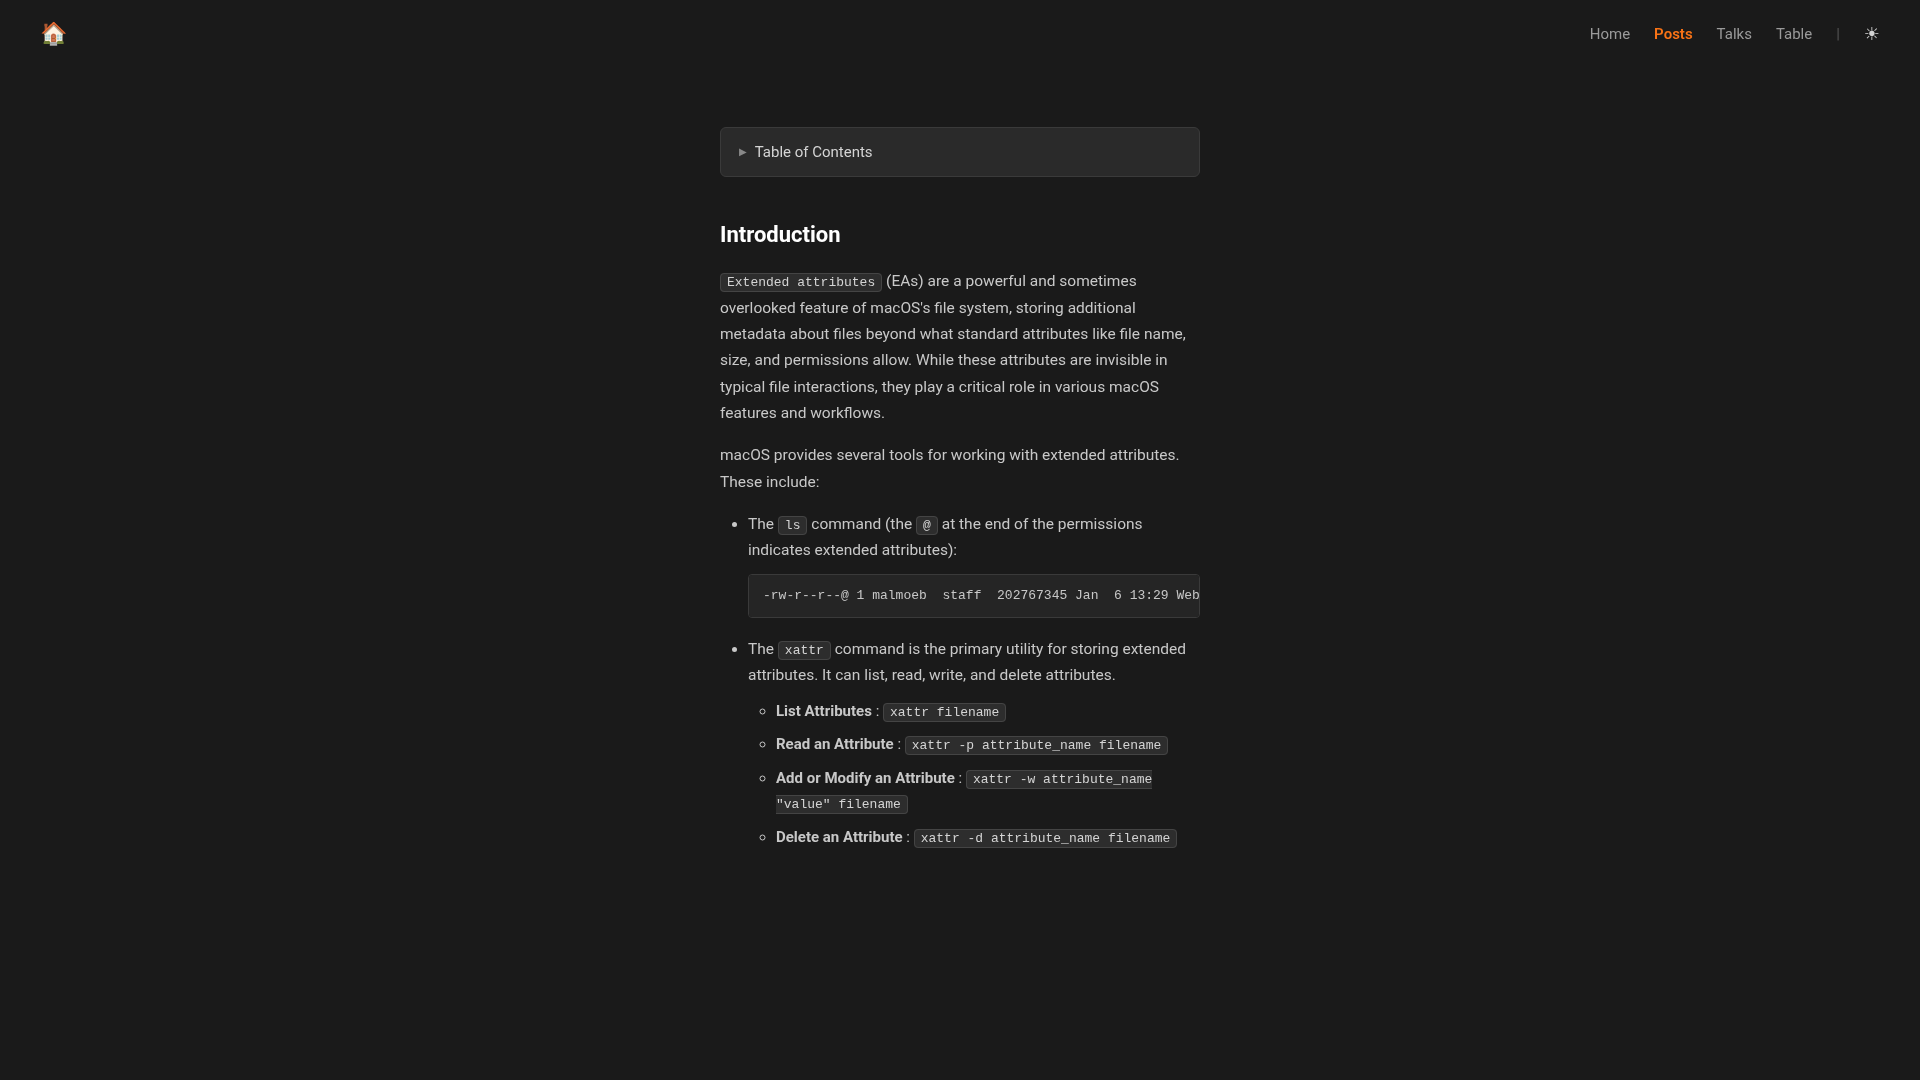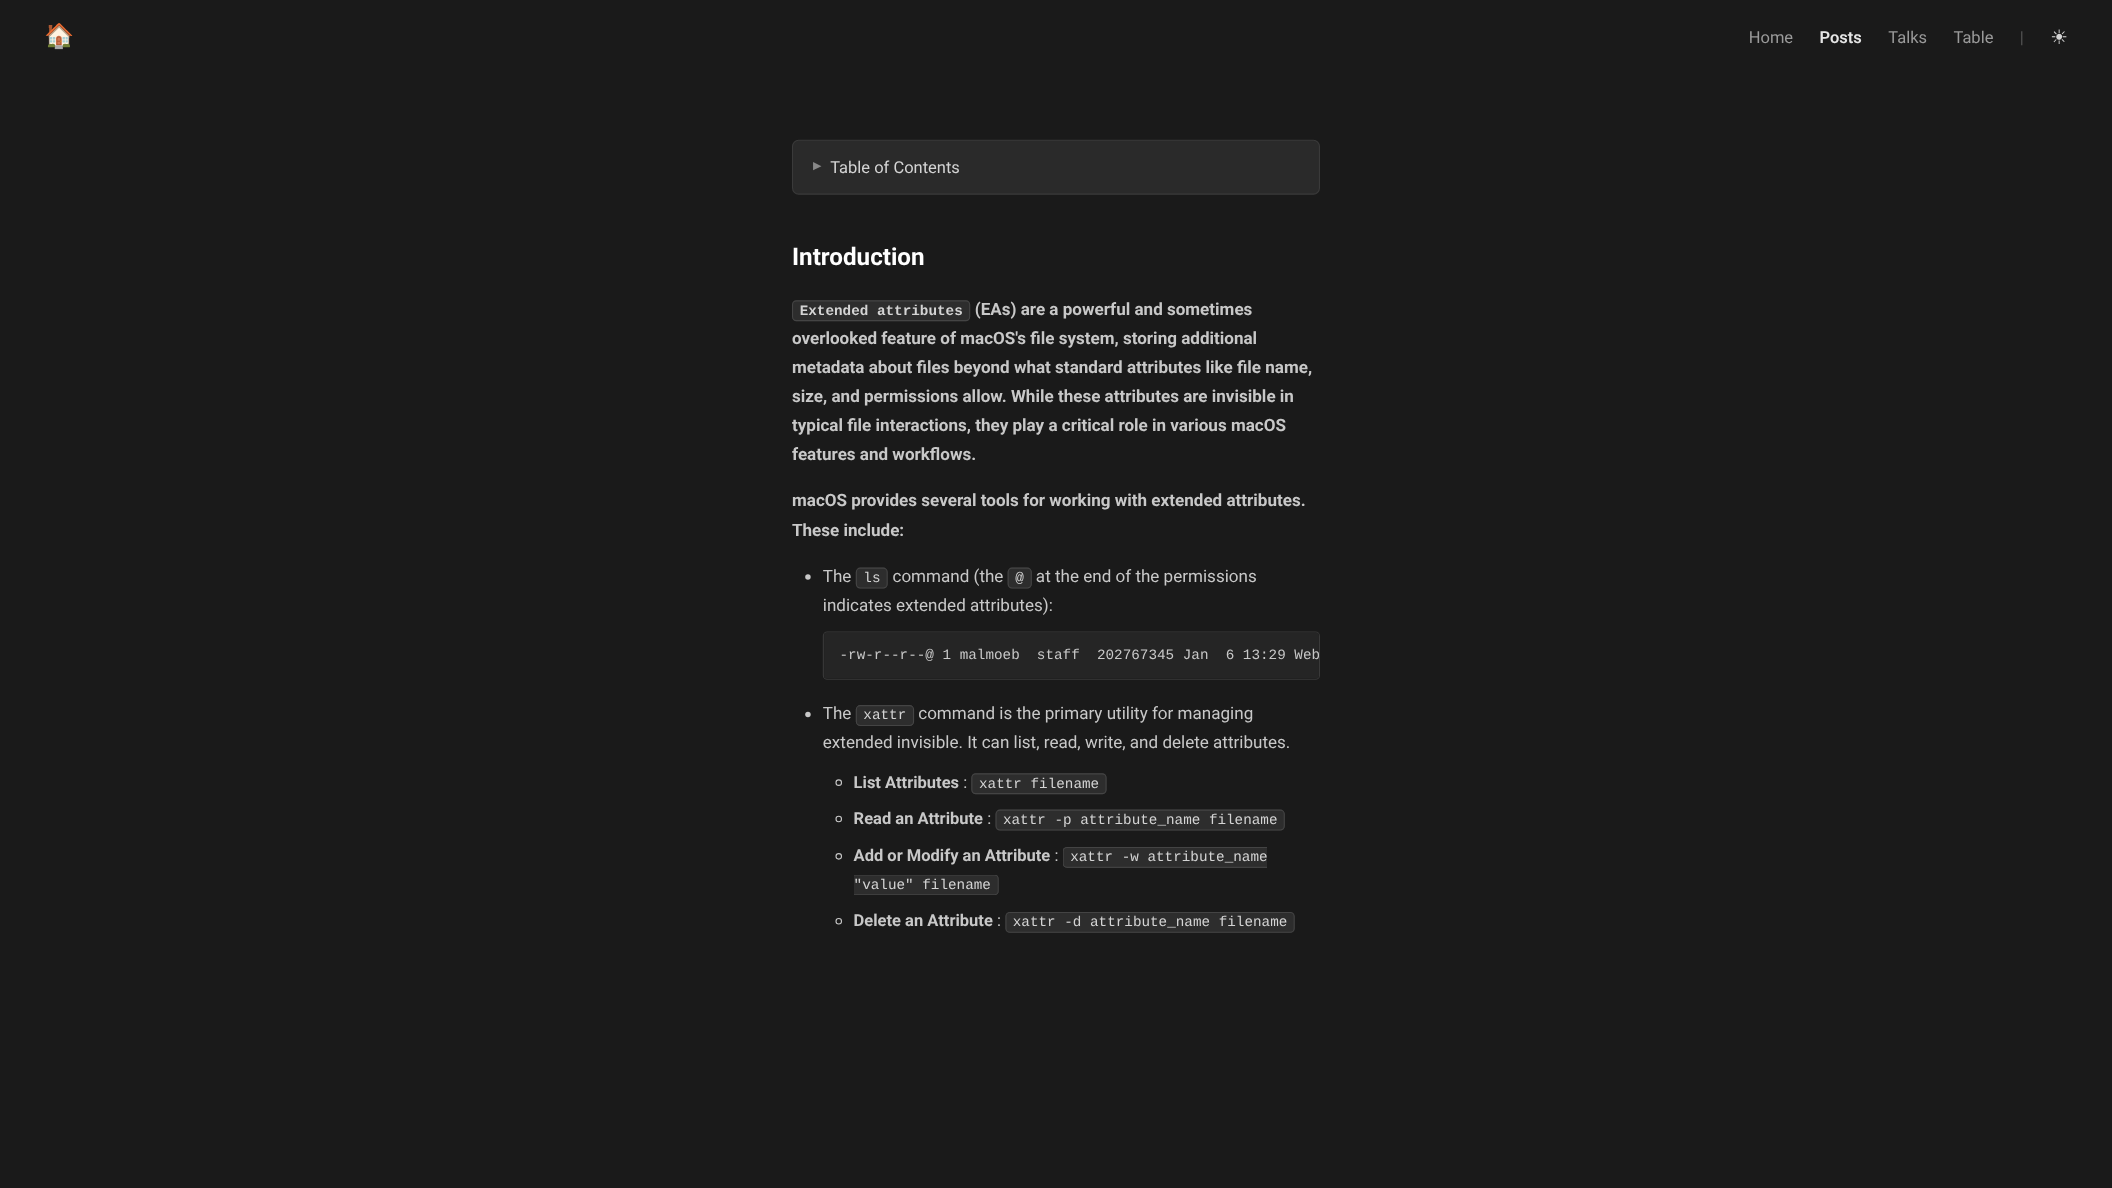--- a/index.html
+++ b/index.html
@@ -42,21 +42,21 @@
     }
 
     .nav-link {
       color: #9a9a9a;
       text-decoration: none;
       font-size: 15px;
       cursor: pointer;
     }
 
     .nav-link.active {
-      color: #e5e5e5;
+      color: #f97316;
       font-weight: 600;
     }
 
     .nav-divider {
       color: #555;
       font-size: 15px;
     }
 
     .theme-toggle-btn {
       background: none;
@@ -124,21 +124,20 @@
 
     .section-heading:first-of-type {
       margin-top: 1px;
     }
 
     p {
       color: #c8c8c8;
       margin-bottom: 16px;
       font-size: 15.5px;
       line-height: 1.7;
-      font-weight: bold;
     }
 
     
     code.inline {
       background-color: #2d2d2d;
       border: 1px solid #444;
       border-radius: 4px;
       padding: 1px 6px;
       font-family: 'Menlo', 'Monaco', 'Courier New', monospace;
       font-size: 13px;
@@ -225,21 +224,21 @@
       <span>The </span>
       <code class="inline">ls</code>
       <span> command (the </span>
       <code class="inline">@</code>
       <span> at the end of the permissions indicates extended attributes):</span>
       <pre class="code-block">-rw-r--r--@ 1 malmoeb  staff  202767345 Jan  6 13:29 Webex.dmg</pre>
     </li>
     <li>
       <span>The </span>
       <code class="inline">xattr</code>
-      <span> command is the primary utility for managing extended invisible. It can list, read, write, and delete attributes.</span>
+      <span> command is the primary utility for storing extended attributes. It can list, read, write, and delete attributes.</span>
       <ul class="sub-list">
         <li>
           <strong>List Attributes</strong>
           <span>: </span>
           <code class="inline">xattr filename</code>
         </li>
         <li>
           <strong>Read an Attribute</strong>
           <span>: </span>
           <code class="inline">xattr -p attribute_name filename</code>

